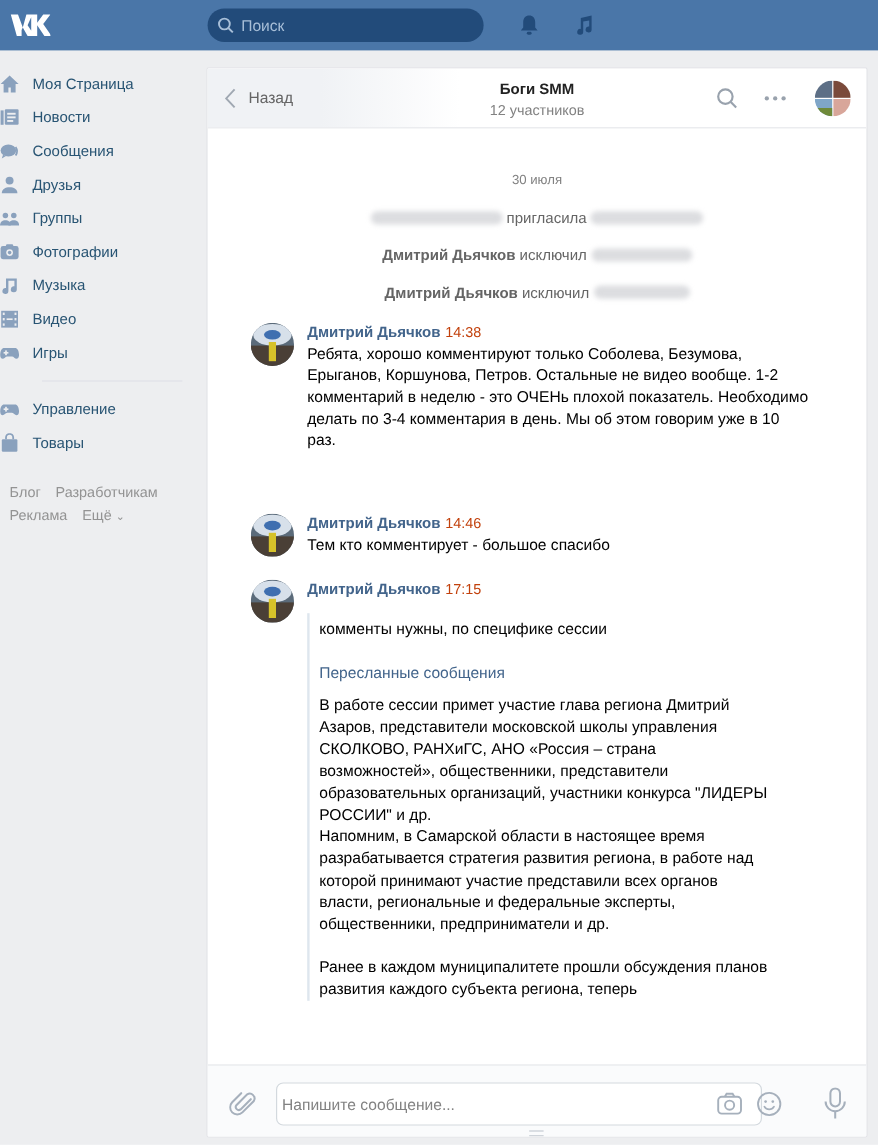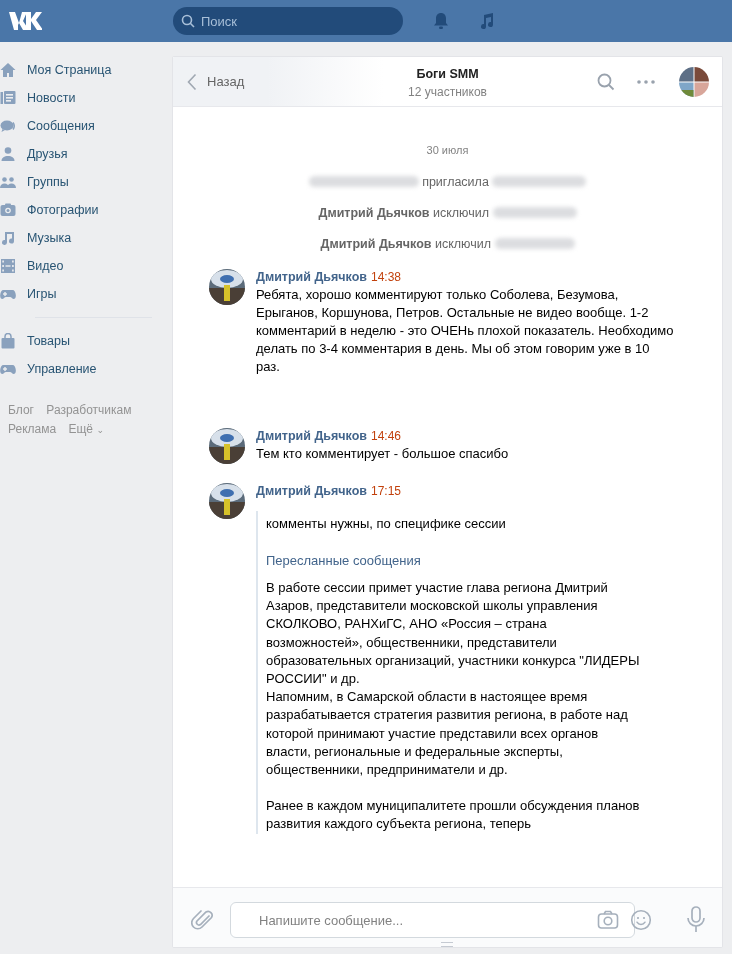--- a/index.html
+++ b/index.html
@@ -87,21 +87,21 @@
   .fwd-text { font-size: 13px; line-height: 18.2px; margin-top: 11px; }
 
   .composer {
     position: absolute; left: 0; top: 830px; width: 100%; height: 62px;
     background: #fafbfc; border-top: 1px solid #e7e8ec;
   }
   .attach { position: absolute; left: 18px; top: 20px; width: 24px; height: 24px; cursor: pointer; }
   .input {
     position: absolute; left: 57px; top: 14px; width: 405px; height: 36px;
     background: #fff; border: 1px solid #d3d9de; border-radius: 6px;
-    padding-left: 28px; display: flex; align-items: center;
+    padding-left: 4px; display: flex; align-items: center;
     color: #828282; font-size: 13px;
   }
   .in-icon { position: absolute; top: 6px; width: 22px; height: 22px; cursor: pointer; }
   .mic { position: absolute; left: 512px; top: 18px; width: 22px; height: 28px; cursor: pointer; }
   .resize { position: absolute; left: 268px; top: 54px; width: 12px; height: 5px; border-top: 1px solid #c5cad2; border-bottom: 1px solid #c5cad2; cursor: ns-resize; }
 </style>
 </head>
 <body>
 
 <div class="topbar">
@@ -216,35 +216,35 @@
           <rect x="3" y="7.3" width="4" height="1.4" fill="#edeef0"></rect>
           <rect x="4.3" y="6" width="1.4" height="4" fill="#edeef0"></rect>
         </svg>
       </span>
     <span>Игры</span>
   </div>
   <div class="side-sep"></div>
   <div class="side-item">
     <span class="ic">
         <svg width="16" height="16" viewBox="0 0 16 16">
-          <path d="M5 5V3.5a3 3 0 0 1 6 0V5" stroke="#8aa1bd" stroke-width="1.5" fill="none"></path>
-          <rect x="1.5" y="5" width="13" height="10.5" rx="1" fill="#8aa1bd"></rect>
-        </svg>
-      </span>
-    <span>Товары</span>
-  </div>
-  <div class="side-item">
-    <span class="ic">
-        <svg width="16" height="16" viewBox="0 0 16 16">
           <path d="M3.5 4h9c2 0 3 2 3.3 5 .3 3-1 4-2 4-1.5 0-2.3-2-3.8-2H6c-1.5 0-2.3 2-3.8 2-1 0-2.3-1-2-4 .3-3 1.3-5 3.3-5z" fill="#8aa1bd"></path>
           <rect x="3" y="7.3" width="4" height="1.4" fill="#edeef0"></rect>
           <rect x="4.3" y="6" width="1.4" height="4" fill="#edeef0"></rect>
         </svg>
       </span>
     <span>Управление</span>
+  </div>
+  <div class="side-item">
+    <span class="ic">
+        <svg width="16" height="16" viewBox="0 0 16 16">
+          <path d="M5 5V3.5a3 3 0 0 1 6 0V5" stroke="#8aa1bd" stroke-width="1.5" fill="none"></path>
+          <rect x="1.5" y="5" width="13" height="10.5" rx="1" fill="#8aa1bd"></rect>
+        </svg>
+      </span>
+    <span>Товары</span>
   </div>
   <div class="side-footer">
     <div>
       <span>Блог</span>
       <span>Разработчикам</span>
     </div>
     <div>
       <span>Реклама</span>
       <span><span style="margin:0">Ещё</span> <span style="margin:0;font-size:9px">⌄</span></span>
     </div>

